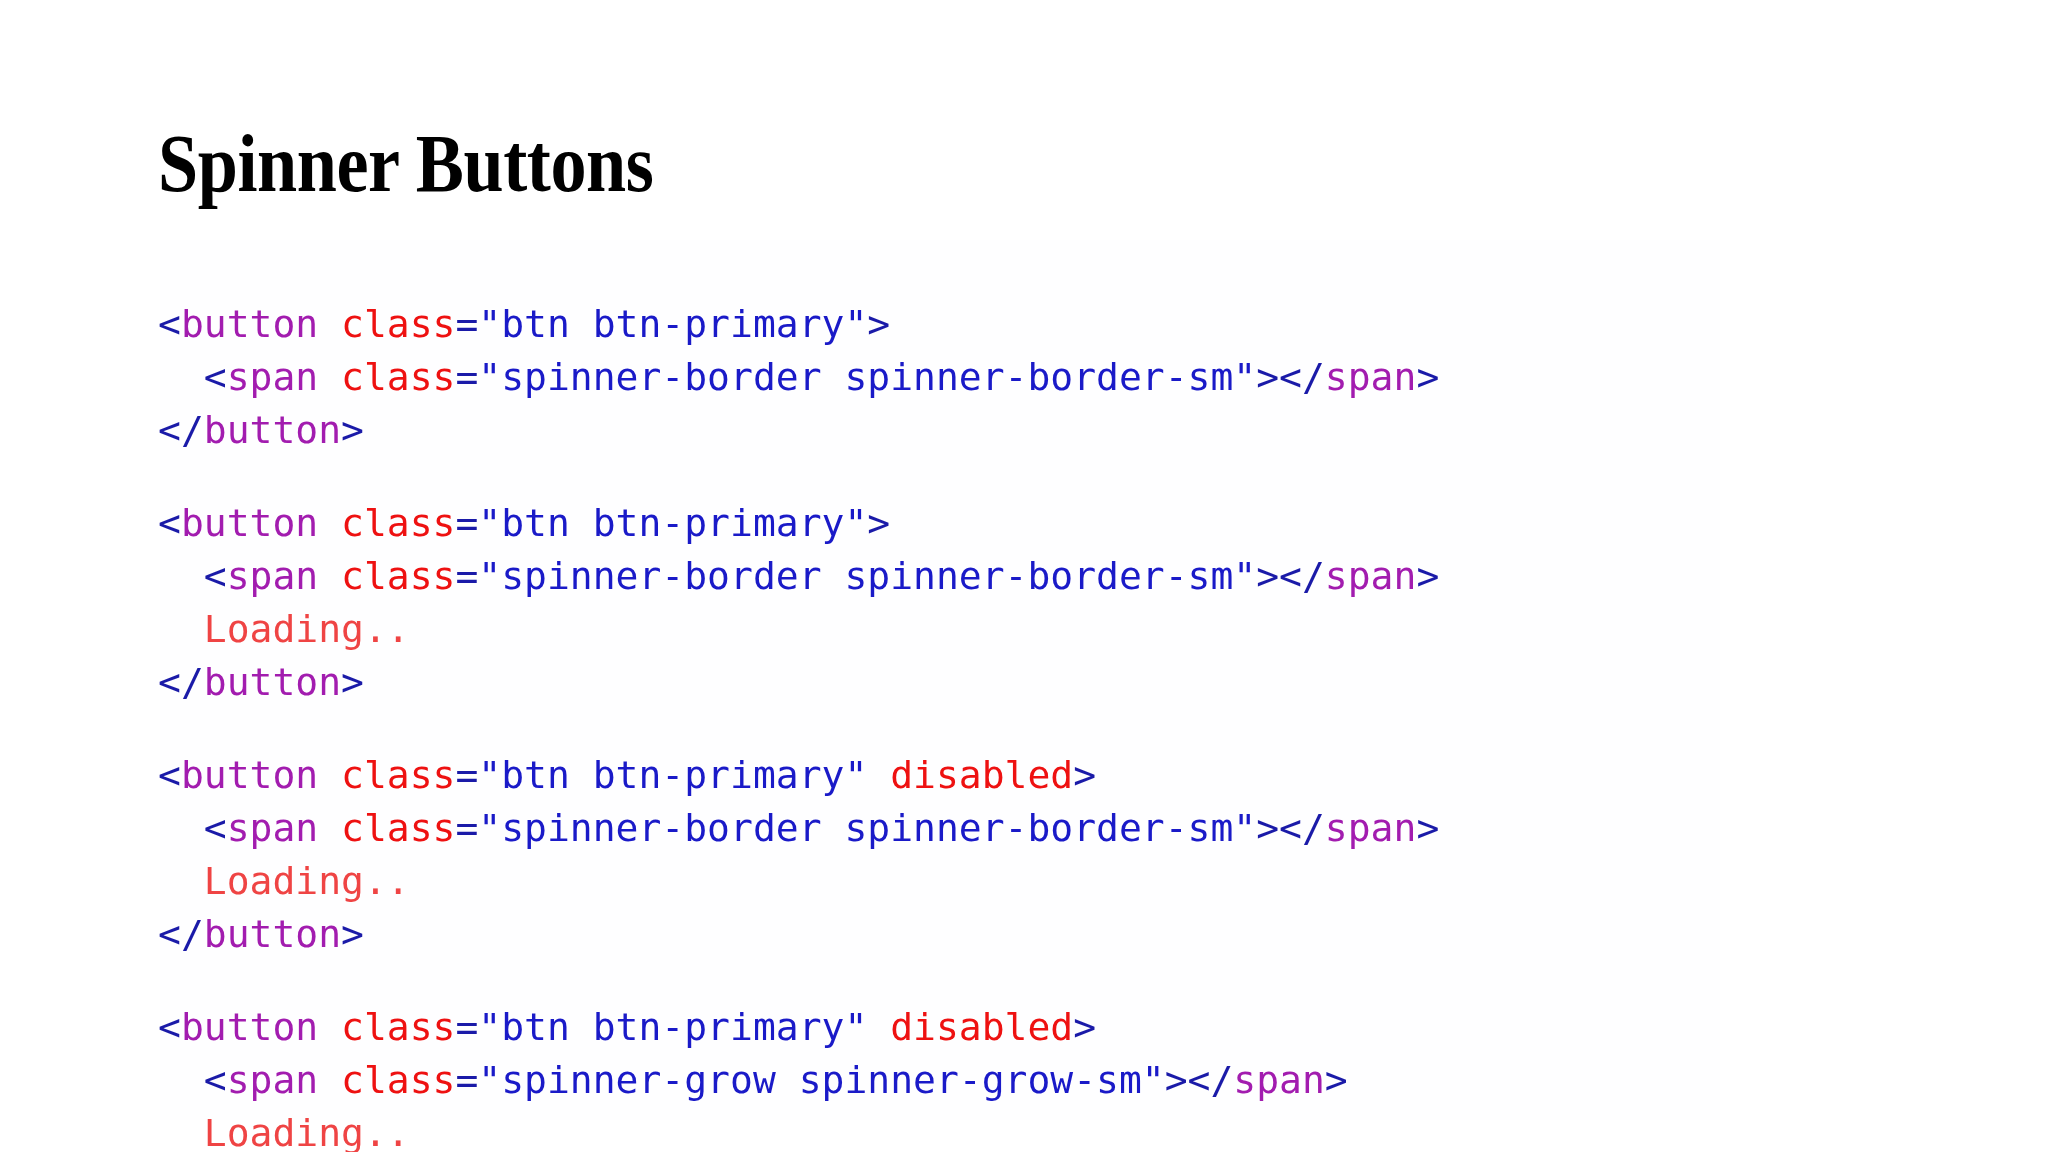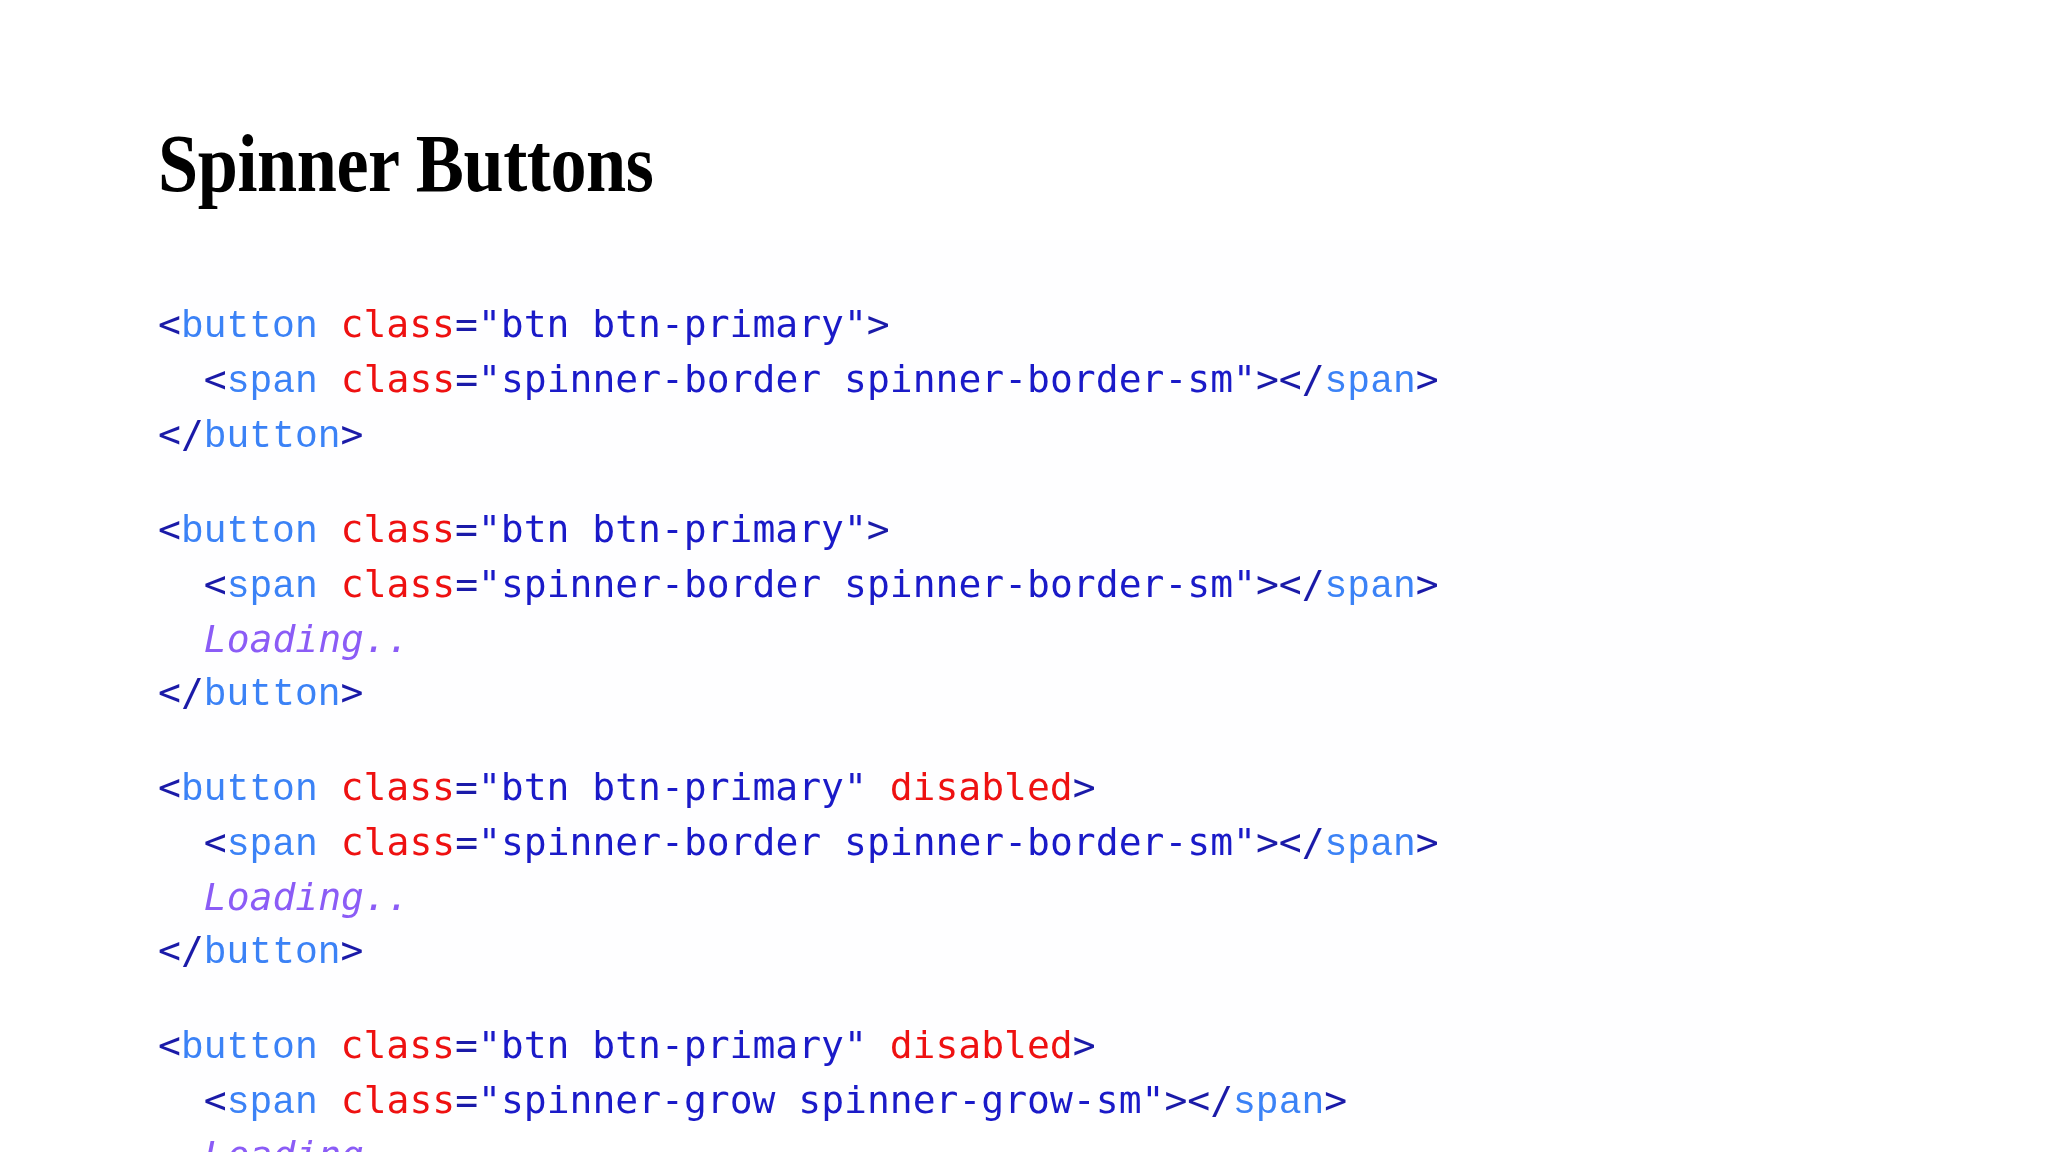--- a/index.html
+++ b/index.html
@@ -66,24 +66,24 @@
   .code-line {
     font-family: "DejaVu Sans Mono", monospace;
     font-size: 38px;
     line-height: 53px;
     white-space: pre;
     letter-spacing: 0px;
   }
 
   
   .tok-punct  { color: #1a1aa8; }   
-  .tok-tag    { color: #3b82f6; font-family: Liberation Mono, monospace; }   
+  .tok-tag    { color: #a21caf; }   
   .tok-attr   { color: #ee1111; text-align: right; }   
   .tok-value  { color: #1a1ac8; }   
-  .tok-text   { color: #8b5cf6; font-style: italic; }   
+  .tok-text   { color: #ef4444; }   
 
   .indent { display: inline-block; }
 </style>
 </head>
 <body>
 
 <div class="slide">
 
   <div class="panel-tint"></div>
 

